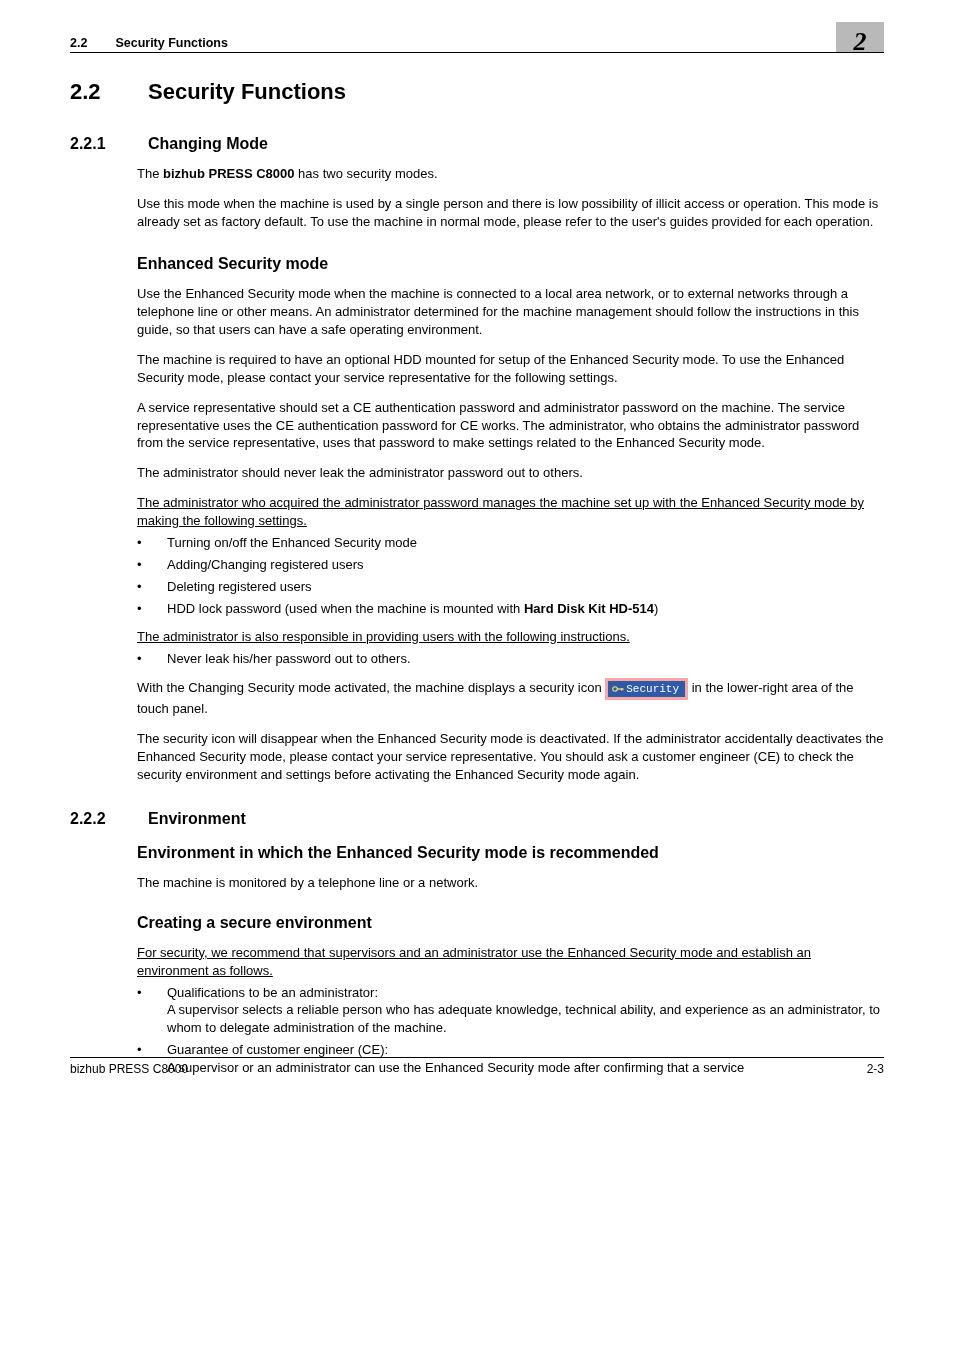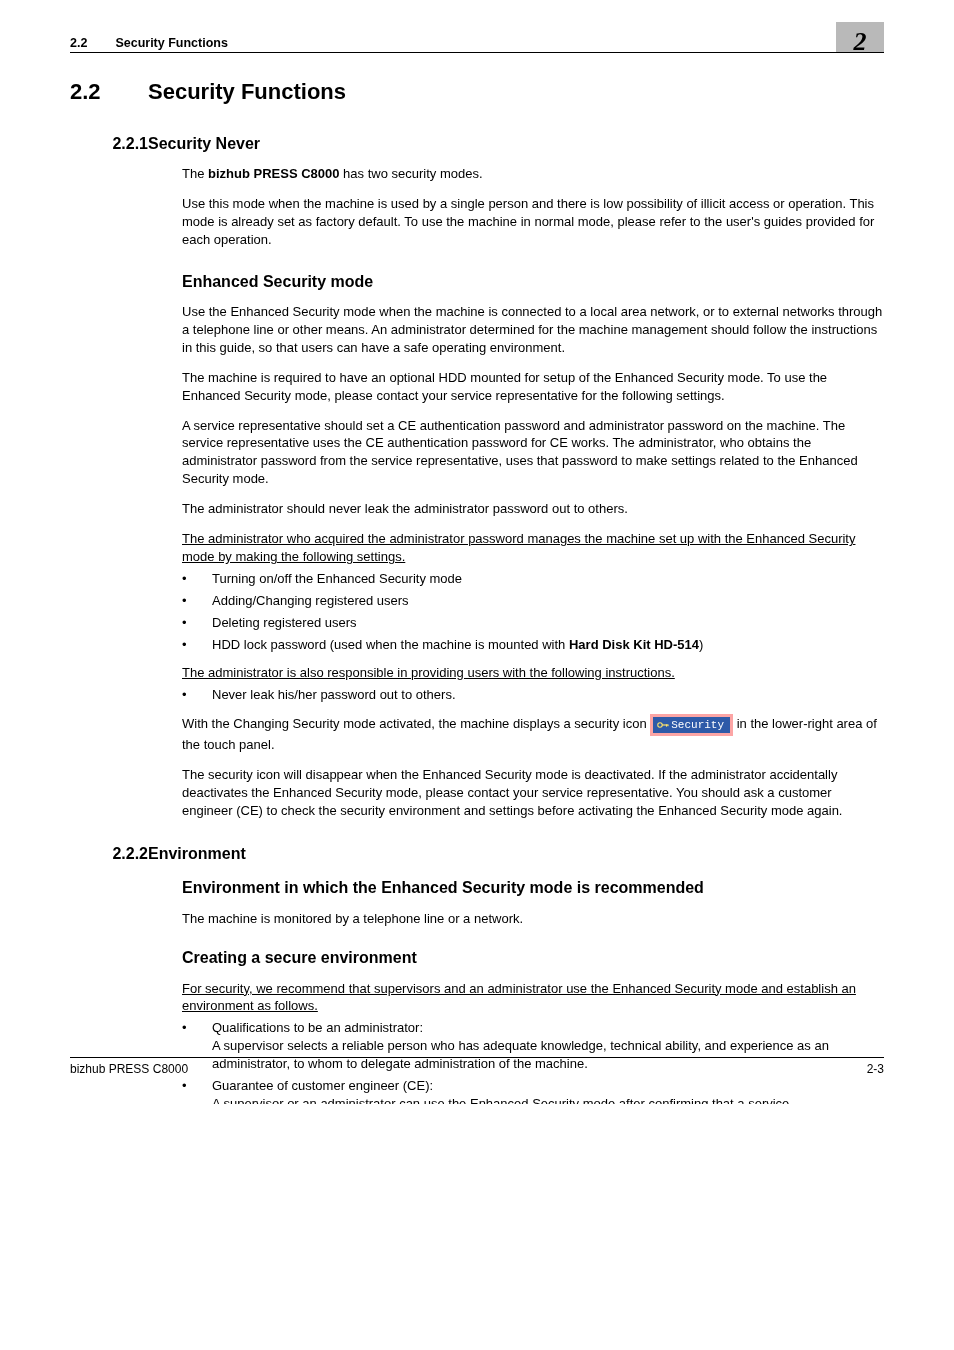--- a/index.html
+++ b/index.html
@@ -63,24 +63,24 @@
     margin: 0 0 30px 0;
   }
   .h1 .num { width: 78px; flex: 0 0 78px; }
 
   .h2 {
     display: flex;
     font-size: 16px;
     font-weight: bold;
     margin: 0 0 12px 0;
   }
-  .h2 .num { width: 78px; flex: 0 0 78px; text-align: right; }
+  .h2 .num { width: 78px; flex: 0 0 78px; }
 
   .body-block {
-    margin-left: 112px;
+    margin-left: 67px;
     font-size: 13px;
     line-height: 1.38;
   }
   .body-block p { margin: 0 0 12px 0; }
   .body-block .tight { margin-bottom: 4px; text-decoration: underline; }
 
   .h3 {
     font-size: 16px;
     font-weight: bold;
     margin: 18px 0 10px 0;
@@ -156,21 +156,21 @@
 
   <div class="content">
 
     <div class="h1">
       <span class="num">2.2</span>
       <span>Security Functions</span>
     </div>
 
     <div class="h2">
       <span class="num">2.2.1</span>
-      <span>Security Never</span>
+      <span>Changing Mode</span>
     </div>
 
     <div class="body-block">
       <p>
         <span>The </span><b>bizhub PRESS C8000</b><span> has two security modes.</span>
       </p>
 
       <p>Use this mode when the machine is used by a single person and there is low possibility of illicit access or operation. This mode is already set as factory default. To use the machine in normal mode, please refer to the user's guides provided for each operation.</p>
 
       <div class="h3" style="margin-top:22px">Enhanced Security mode</div>

